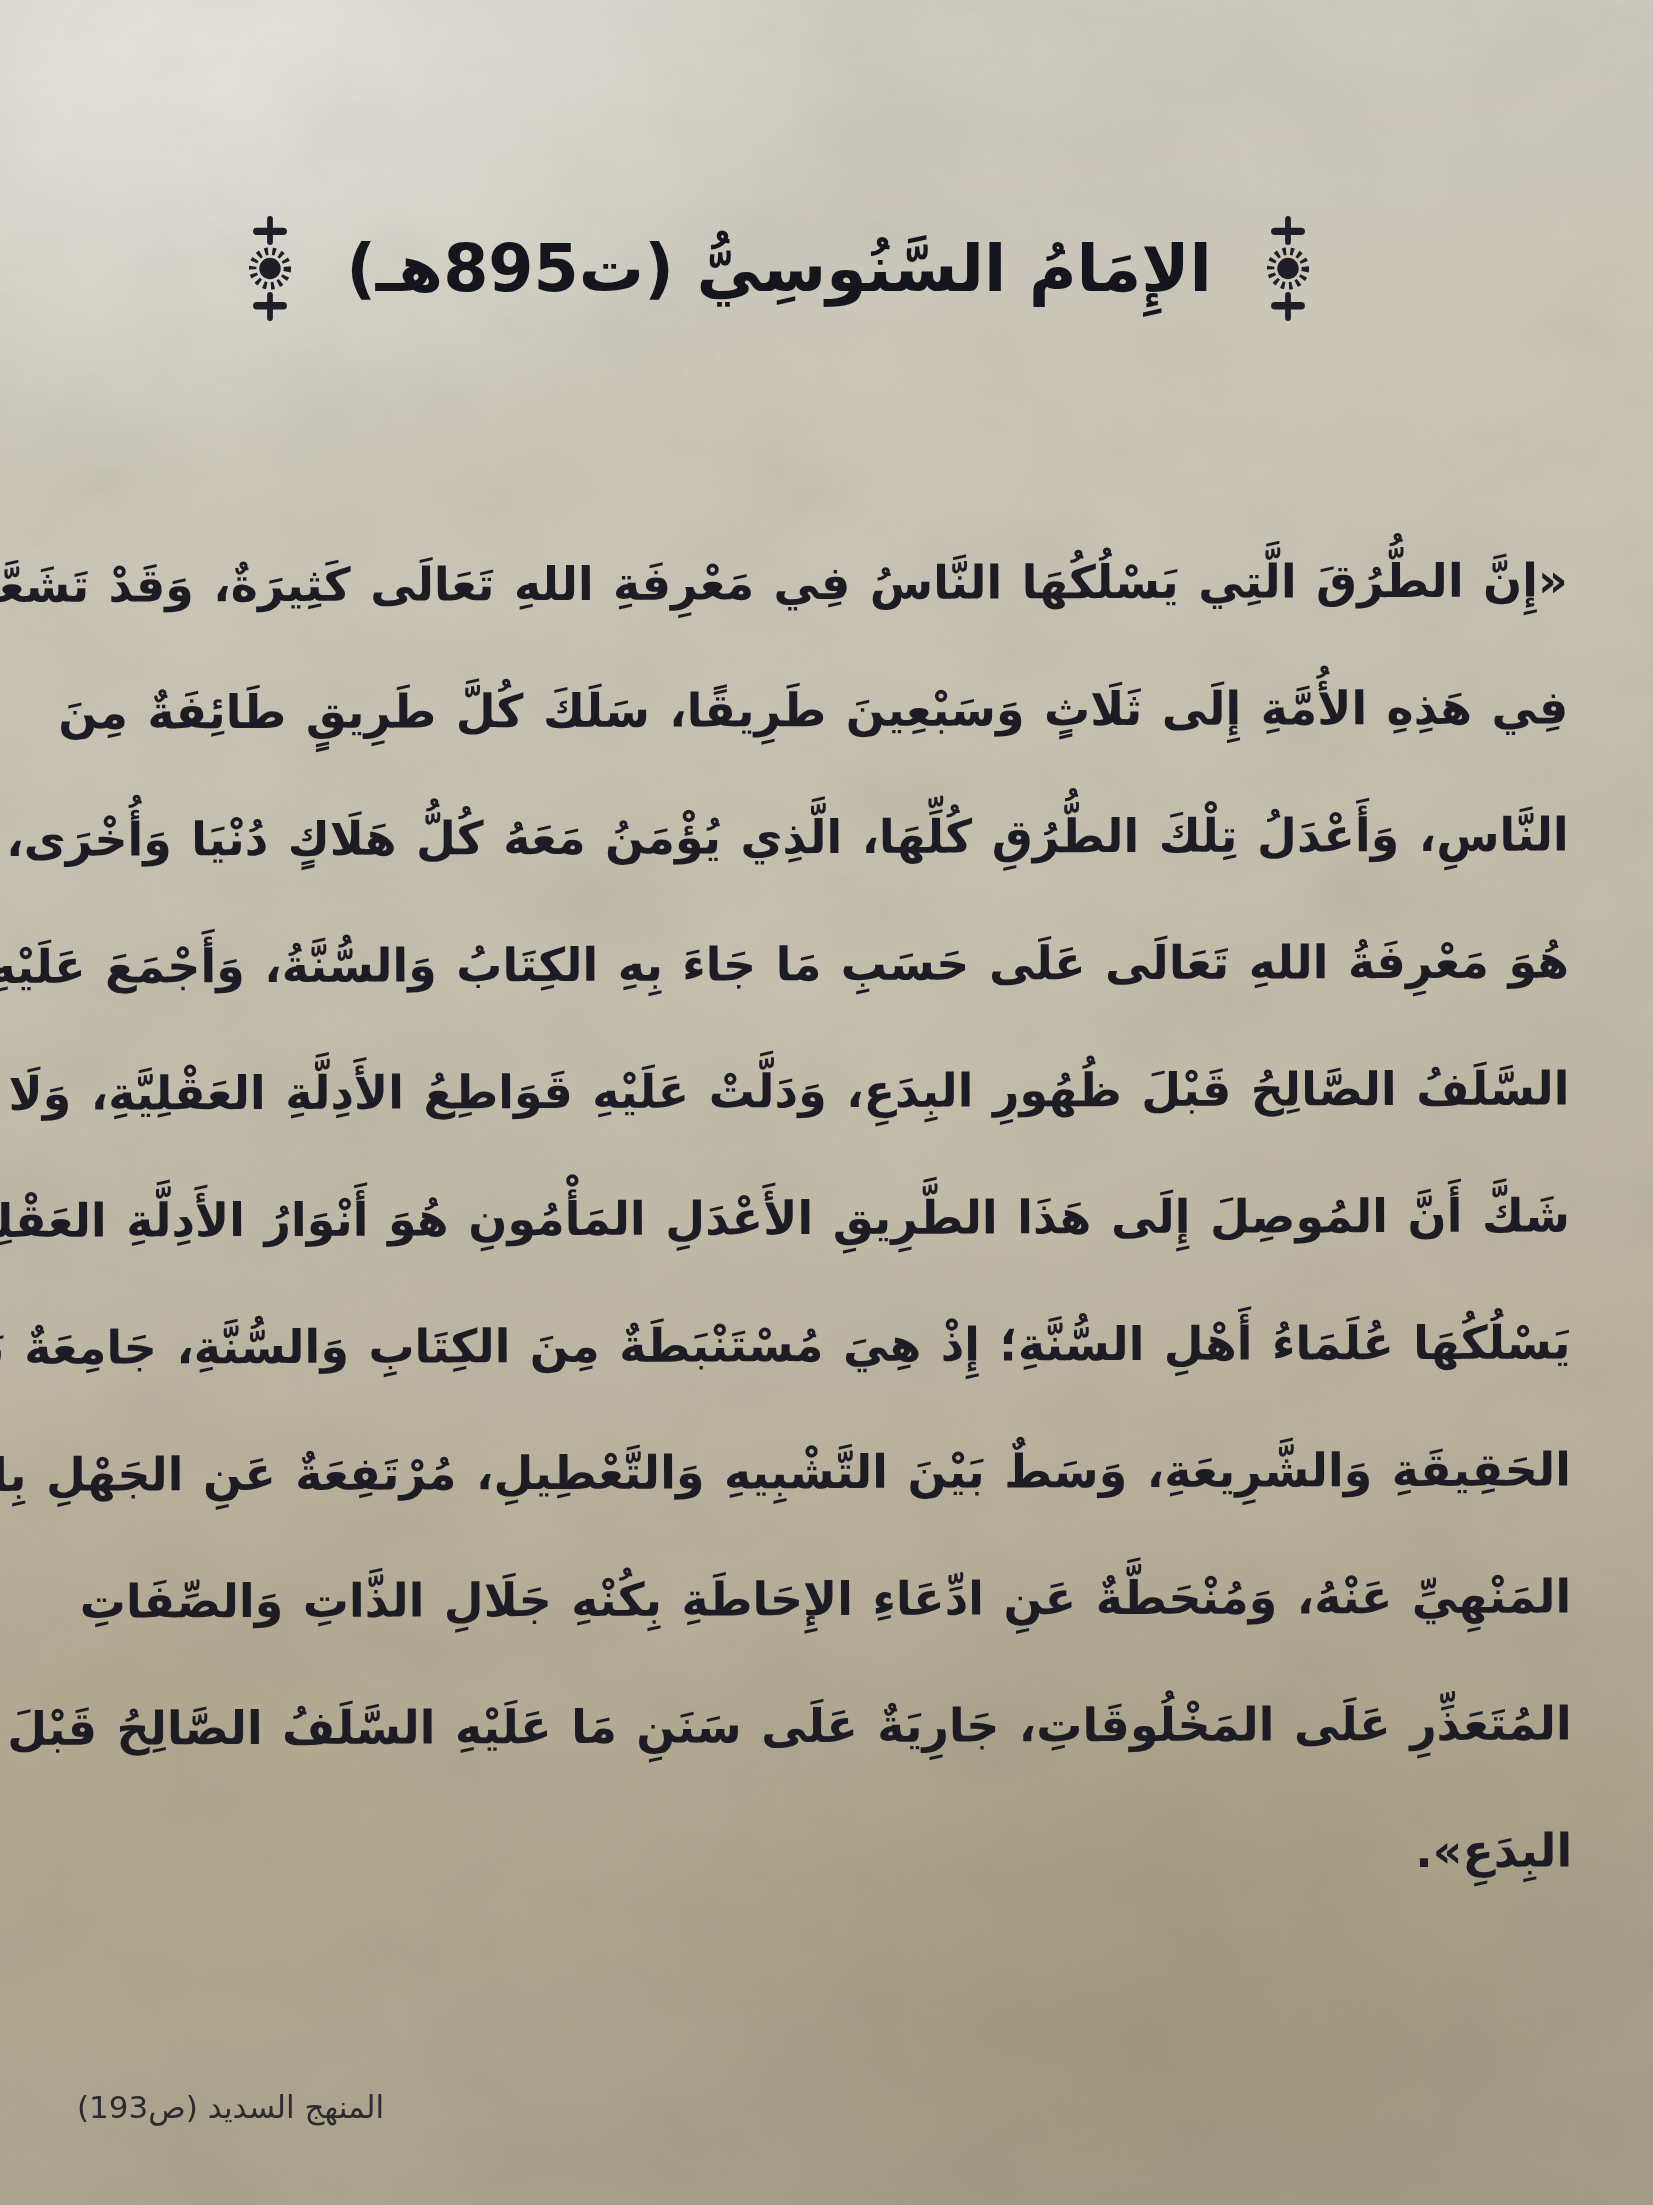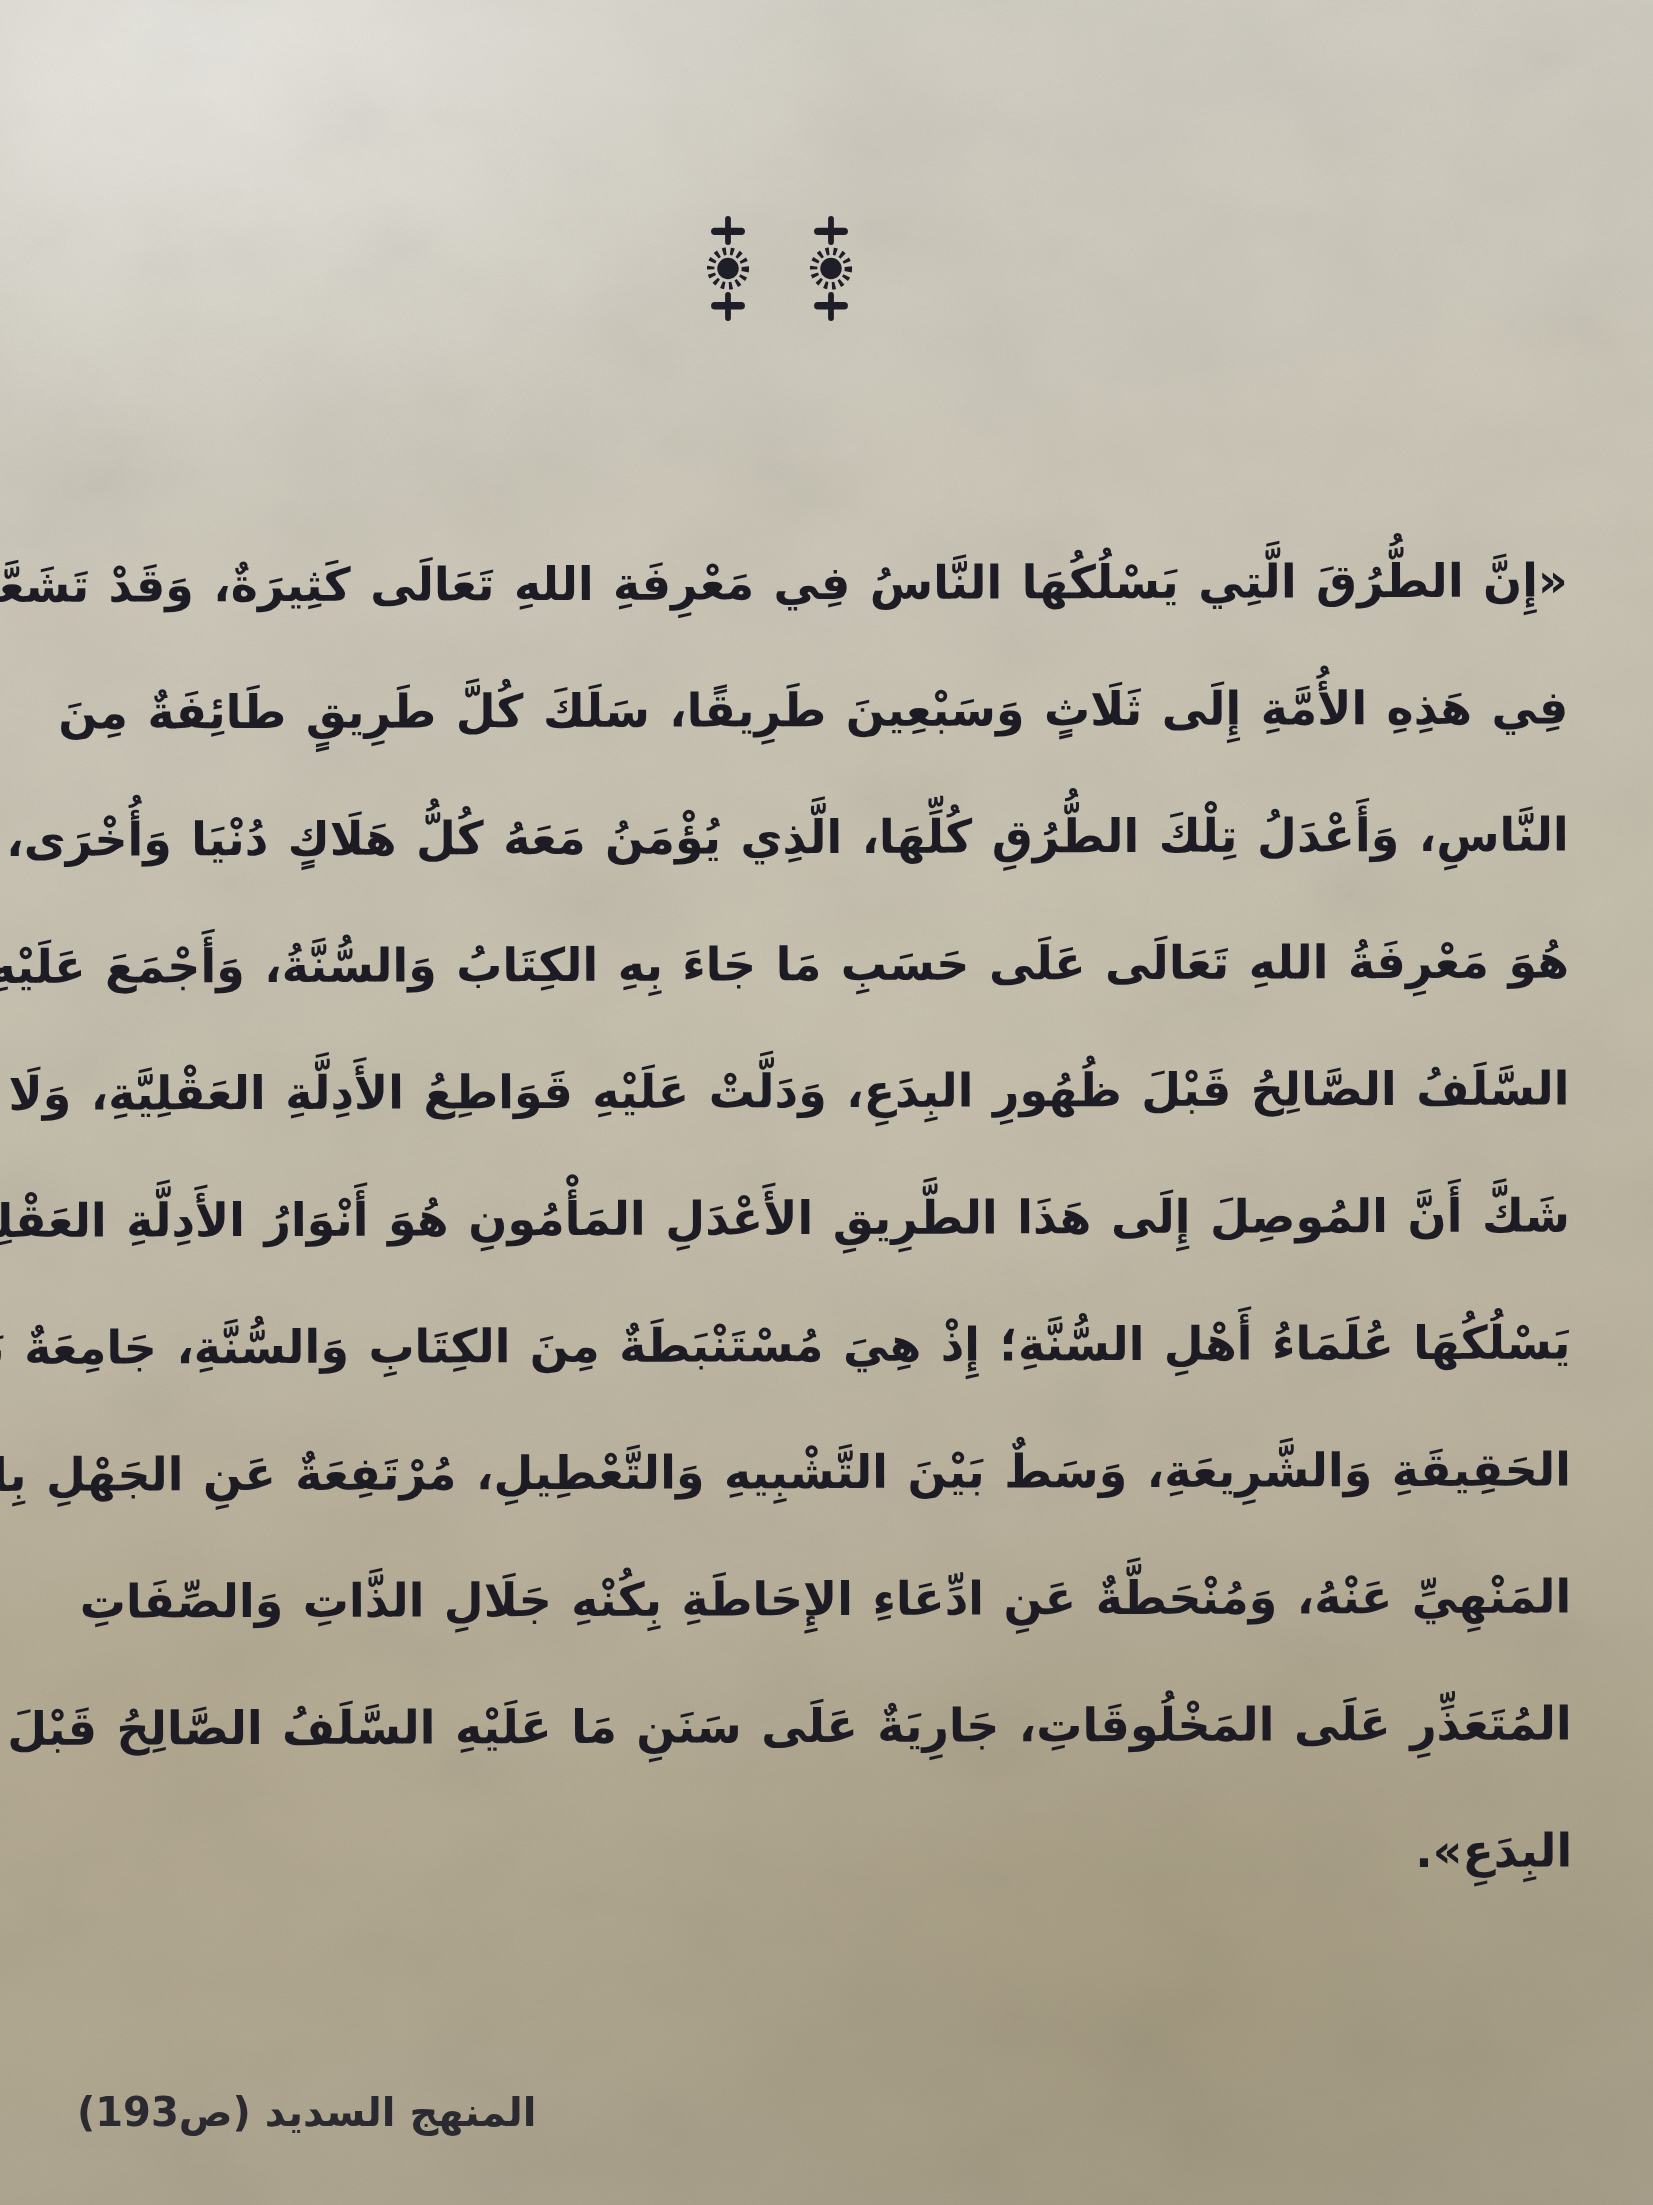--- a/index.html
+++ b/index.html
@@ -67,22 +67,22 @@
   }
   .line--last {
     text-align: right;
     text-align-last: right;
   }
   .footer-citation {
     position: absolute;
     top: 2089px;
     left: 78px;
     direction: rtl;
-    font-size: 40px;
-    font-weight: bold;
+    font-size: 31px;
+    font-weight: normal;
     color: #2b2a30;
     white-space: nowrap;
   }
 </style>
 </head>
 <body>
 
 <div class="page">
 
   <svg class="texture" width="1654" height="2205" aria-hidden="true" viewBox="0 0 1946 2595">
@@ -107,20 +107,21 @@
         <g fill="none" stroke="currentColor">
           <path d="M32 6 V34" stroke-width="7" stroke-linecap="round"></path>
           <path d="M16 21 H48" stroke-width="9" stroke-linecap="round"></path>
           <circle cx="32" cy="66" r="13" fill="currentColor" stroke="none"></circle>
           <circle cx="32" cy="66" r="21" stroke-width="9" stroke-dasharray="4 5.2"></circle>
           <path d="M32 98 V126" stroke-width="7" stroke-linecap="round"></path>
           <path d="M16 111 H48" stroke-width="9" stroke-linecap="round"></path>
         </g>
       </svg>
     </span>
+    <h1 class="title">الإِمَامُ السَّنُوسِيُّ (ت895هـ)</h1>
     <span class="ornament">
       <svg viewBox="0 0 64 132" width="54" height="109" aria-hidden="true">
         <g fill="none" stroke="currentColor">
           <path d="M32 6 V34" stroke-width="7" stroke-linecap="round"></path>
           <path d="M16 21 H48" stroke-width="9" stroke-linecap="round"></path>
           <circle cx="32" cy="66" r="13" fill="currentColor" stroke="none"></circle>
           <circle cx="32" cy="66" r="21" stroke-width="9" stroke-dasharray="4 5.2"></circle>
           <path d="M32 98 V126" stroke-width="7" stroke-linecap="round"></path>
           <path d="M16 111 H48" stroke-width="9" stroke-linecap="round"></path>
         </g>

